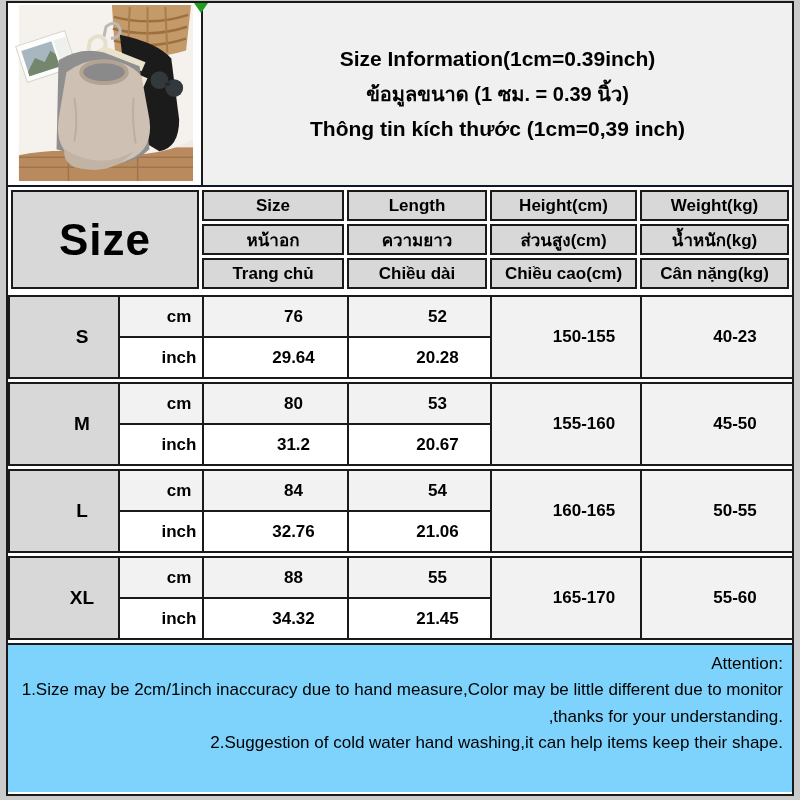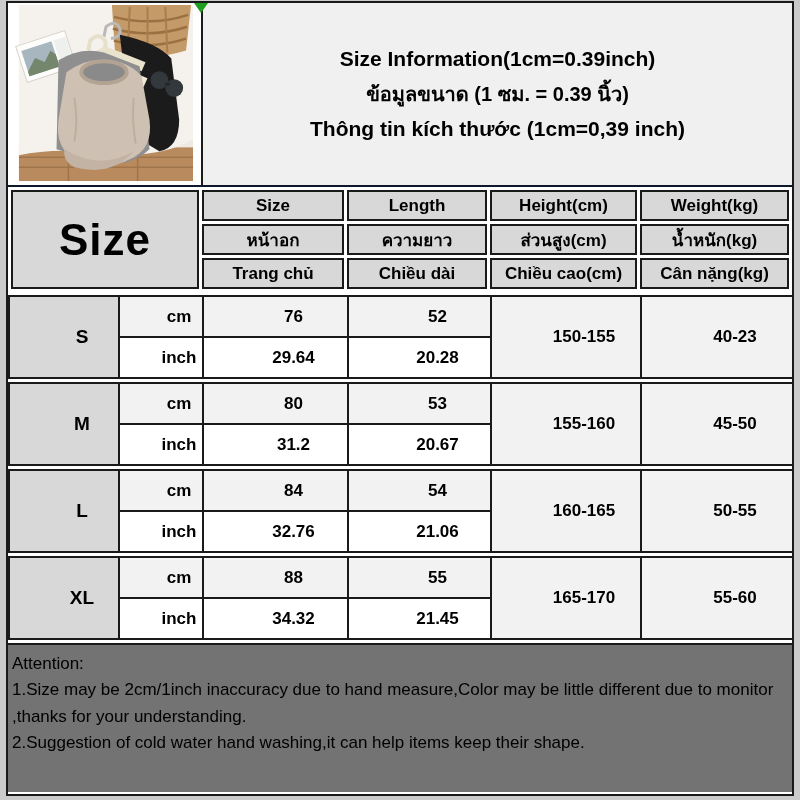--- a/index.html
+++ b/index.html
@@ -55,23 +55,23 @@
     border: 2px solid #1a1a1a; background: #fff;
     text-align: center; vertical-align: middle;
     font-weight: 700; font-size: 17px; height: 41px;
     overflow: hidden; white-space: nowrap; padding-left: 36px;
   }
   .group-table td.shade { background: #f2f2f2; }
   .group-table td.g-size { background: #d8d8d8; font-size: 19px; }
   
   .attention {
     margin-top: 3px; border-top: 2px solid #1a1a1a;
-    background: #737373; height: 149px;
-    padding: 6px 17px 0 4px;
-    font-size: 17px; line-height: 1.55;
+    background: #7dd3fc; height: 149px;
+    padding: 6px 9px 0 4px;
+    font-size: 17px; line-height: 1.55; text-align: right;
   }
 </style>
 </head>
 <body>
 
 <div class="frame">
 
   <div class="top">
     <div class="photo-cell">
       <svg viewBox="0 0 193 182" xmlns="http://www.w3.org/2000/svg">

